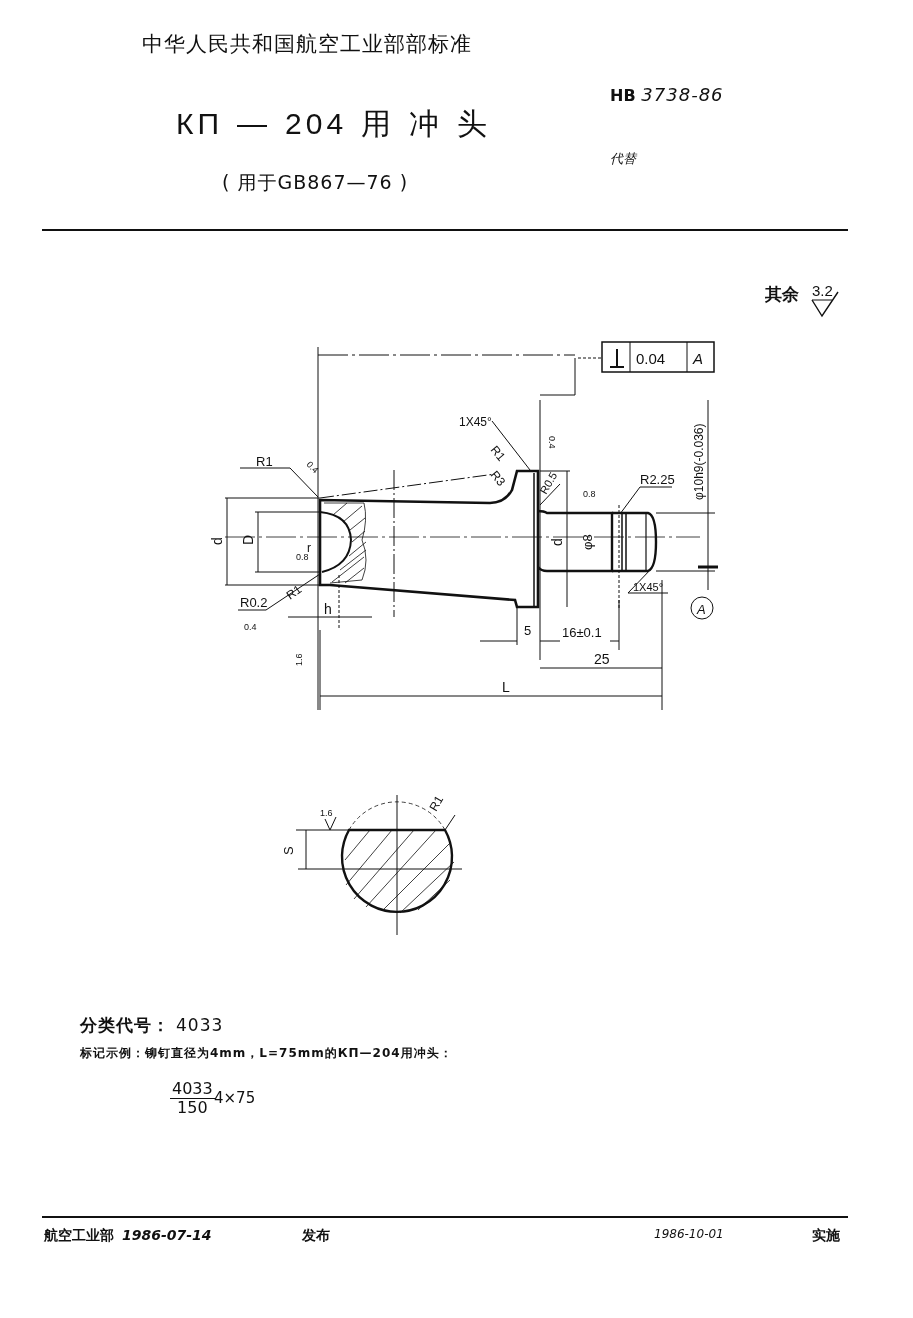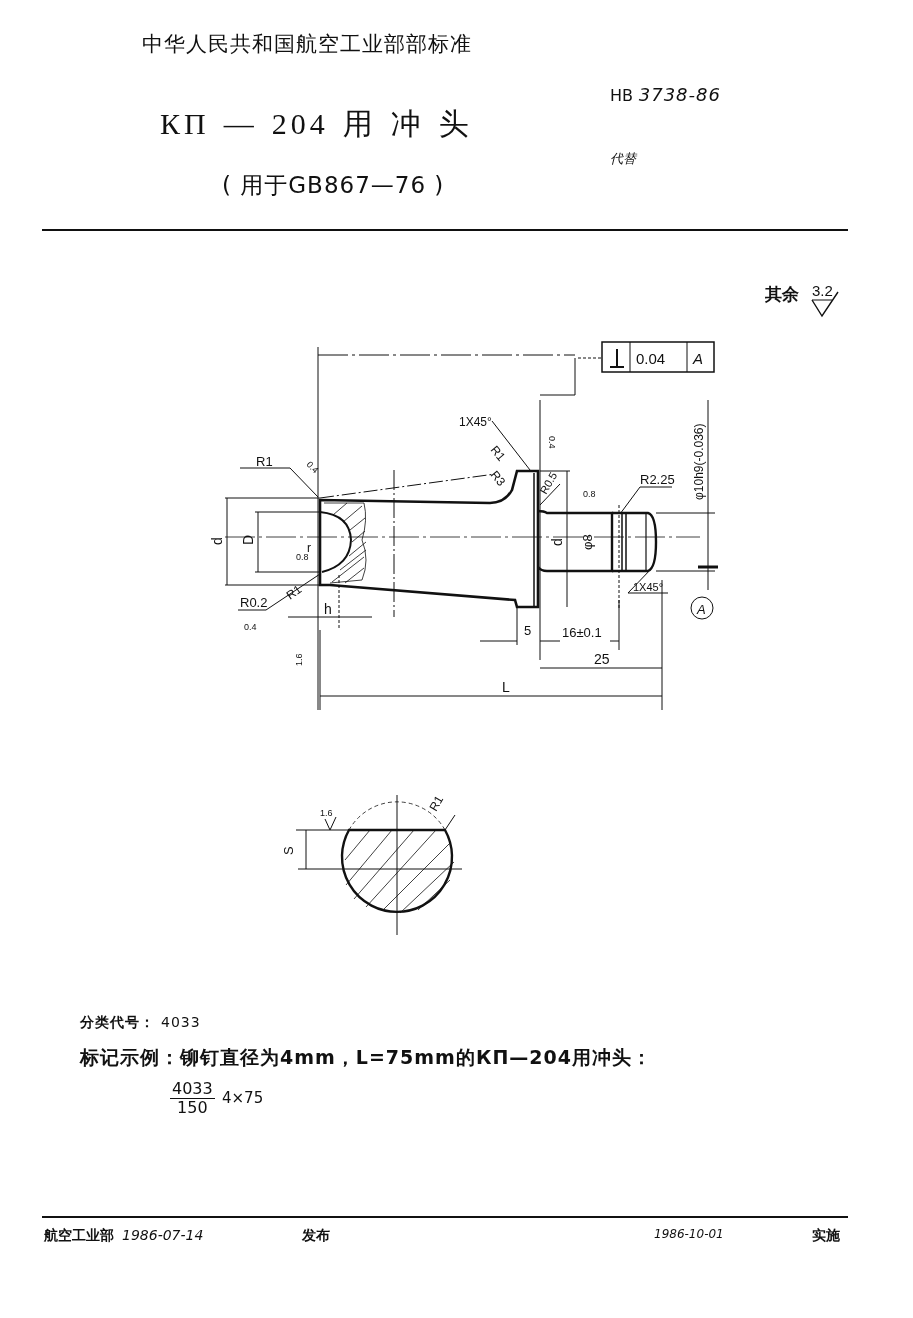--- a/index.html
+++ b/index.html
@@ -1,37 +1,37 @@
 <!DOCTYPE html>
 <html><head>
 <meta charset="utf-8">
 <style>
   html, body { margin:0; padding:0; background:#ffffff; }
   body { width:913px; height:1318px; position:relative; overflow:hidden; color:#111; font-family:"DejaVu Sans", sans-serif; }
   .abs { position:absolute; white-space:nowrap; }
   .org { left:142px; top:30px; font-size:21px; font-weight:normal; letter-spacing:1px; }
-  .title { left:160px; top:104px; font-size:30px; letter-spacing:4px; font-family:Liberation Serif, serif; }
+  .title { left:176px; top:104px; font-size:30px; letter-spacing:4px; font-family:Liberation Sans, sans-serif; }
   .title span { margin-right:14px; }
-  .subtitle { left:222px; top:170px; font-size:23px; letter-spacing:1px; }
+  .subtitle { left:222px; top:170px; font-size:19px; letter-spacing:1px; }
   .std-no { left:610px; top:84px; font-size:18px; }
-  .std-no b { font-weight:normal; font-size:16px; }
+  .std-no b { font-weight:bold; font-size:16px; }
   .std-no i { letter-spacing:1px; }
   .replaces { left:610px; top:150px; font-size:13px;font-style:italic; }
   .hr-top { left:42px; top:229px; width:806px; height:2px; background:#111; }
   .roughness-note { left:765px; top:283px; font-size:17px;font-weight:bold; }
   .drawing { left:0; top:0; width:913px; height:1318px; }
-  .cls { left:80px; top:1014px; font-size:14px; font-weight:bold; letter-spacing:1px; }
+  .cls { left:80px; top:1014px; font-size:17px; font-weight:bold; letter-spacing:1px; }
   .cls span.v { font-weight:normal; margin-left:6px; }
-  .mark { left:80px; top:1045px; font-size:19px; font-weight:bold; letter-spacing:1px; }
+  .mark { left:80px; top:1045px; font-size:12px; font-weight:bold; letter-spacing:1px; }
   .frac { left:170px; top:1080px; font-size:16px; text-align:center; line-height:18px; }
   .frac .num { border-bottom:1.5px solid #111; padding:0 2px; }
-  .frac-tail { left:222px; top:1089px; font-size:15px; }
+  .frac-tail { left:214px; top:1089px; font-size:15px; }
   .hr-bot { left:42px; top:1216px; width:806px; height:2px; background:#111; }
   .foot-left { left:44px; top:1227px; font-size:14px; font-weight:bold; }
-  .foot-left i { font-weight:normal; font-style:italic; margin-left:8px;margin-top:32px; }
+  .foot-left i { font-weight:bold; font-style:italic; margin-left:8px;margin-top:32px; }
   .foot-pub { left:302px; top:1227px; font-size:14px; font-weight:bold;font-family:Liberation Serif, serif; }
   .foot-date2 { left:654px; top:1227px; font-size:12px; font-style:italic;text-align:right; }
   .foot-impl { left:812px; top:1227px; font-size:14px; font-weight:bold;text-align:right; }
   .page-num { left:872px; top:1283px; font-size:17px;margin-top:36px; }
   svg text { font-family:"Liberation Sans", sans-serif; fill:#111; }
 </style>
 </head>
 <body>
 
 <div class="abs org">中华人民共和国航空工业部部标准</div>

